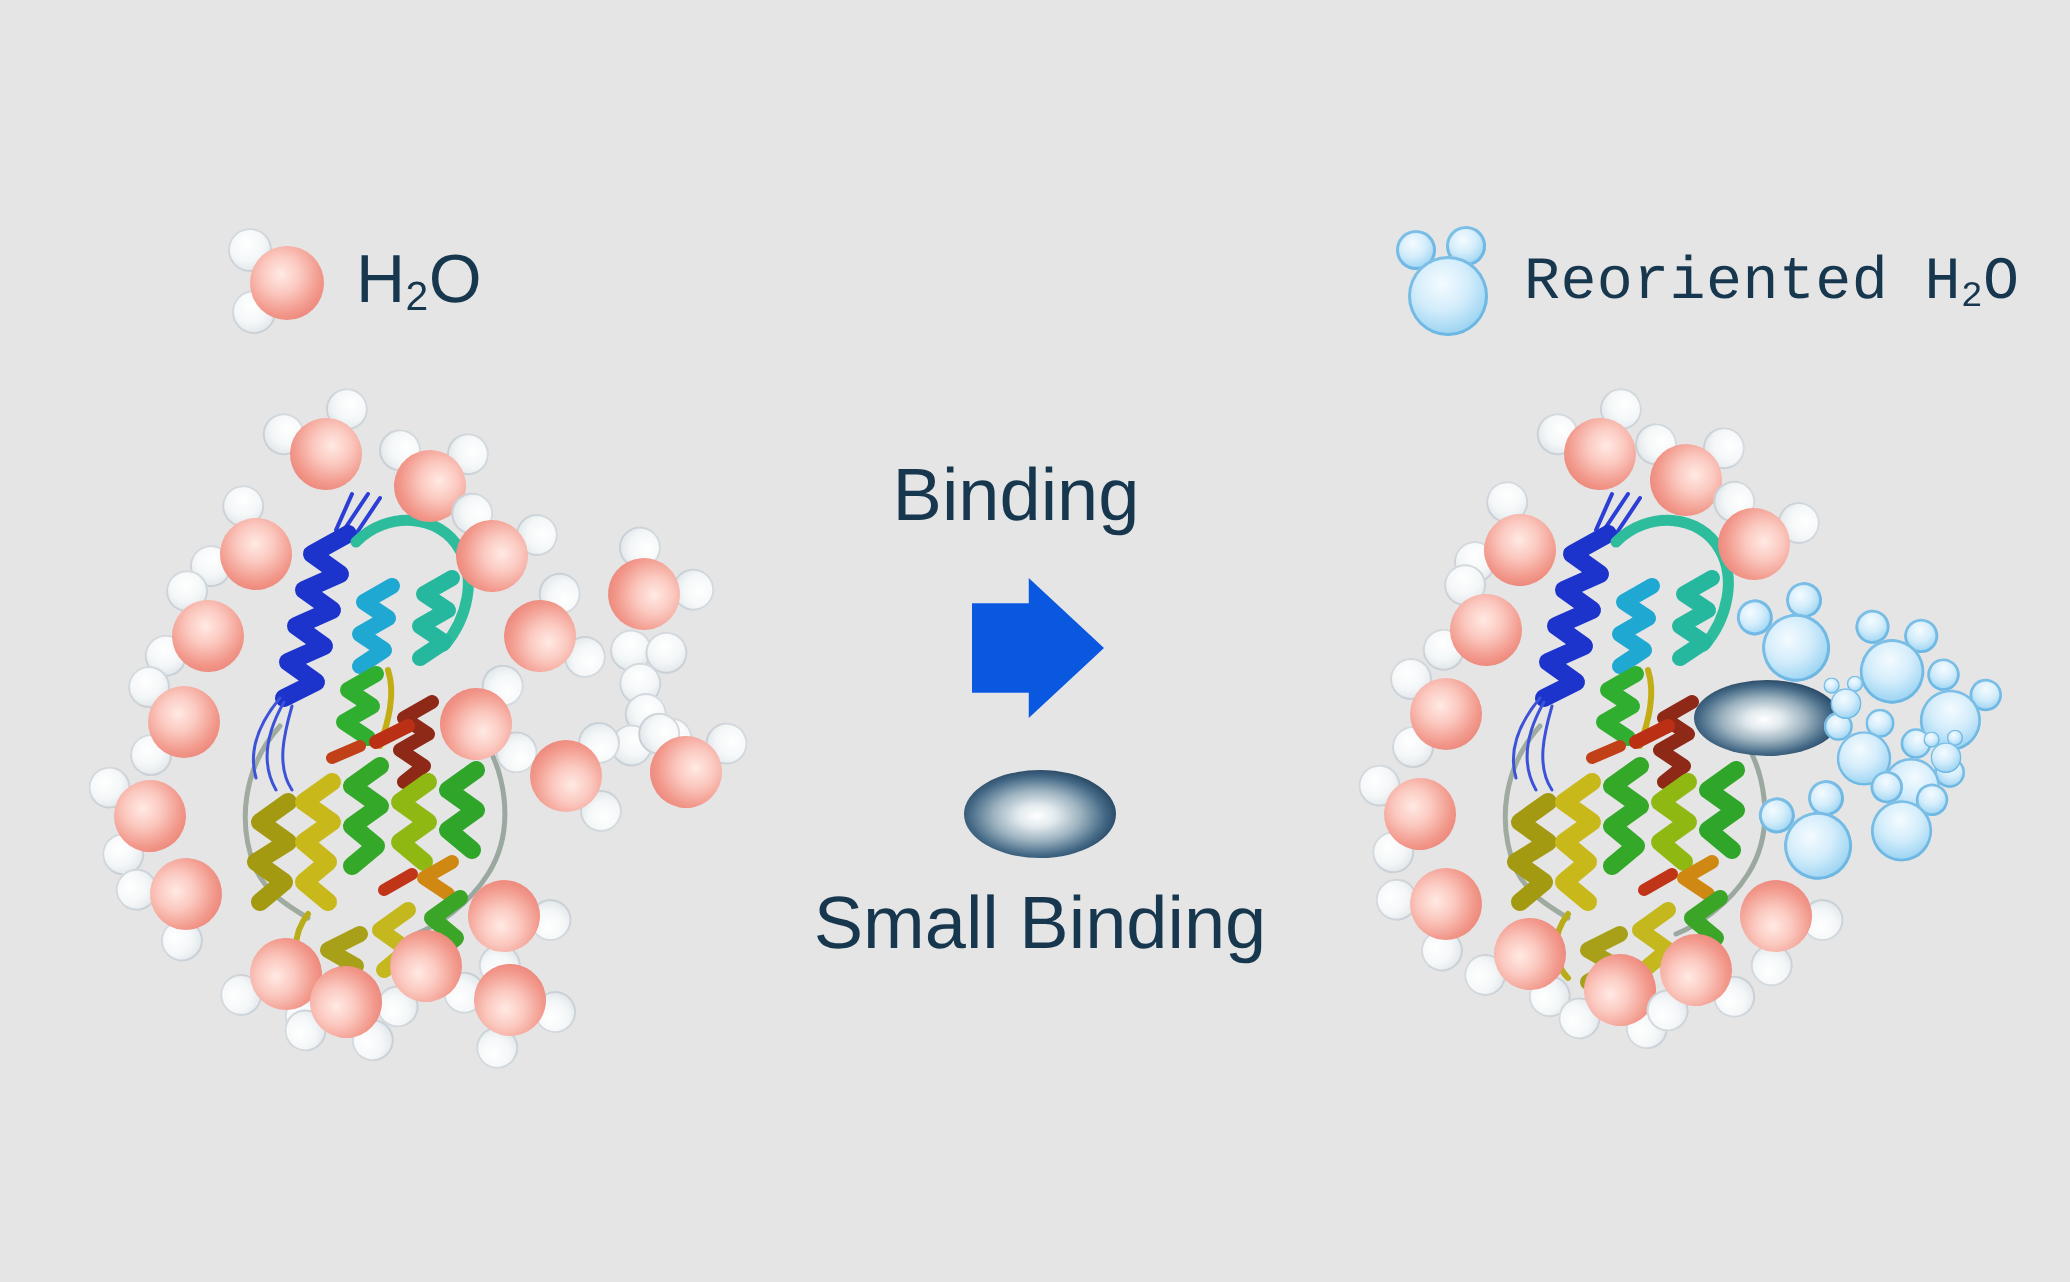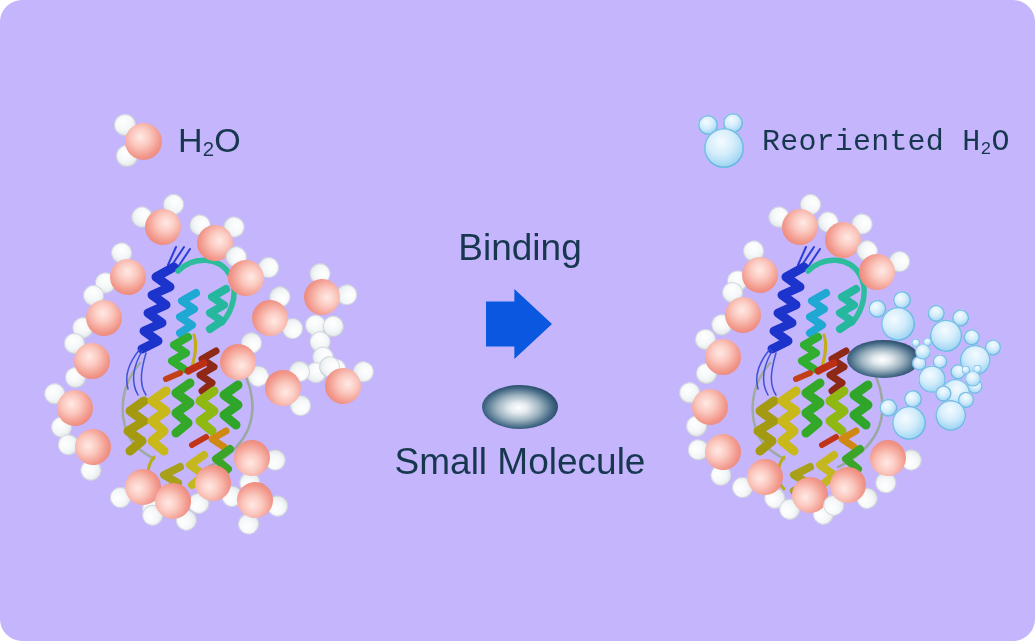--- a/index.html
+++ b/index.html
@@ -1,21 +1,21 @@
 <!DOCTYPE html>
 <html style="--text: #17374f; --arrow: #0b58e0;"><head>
 <meta charset="utf-8">
 <style>
   :root{
     --text:#17374f;
     --arrow:#0b58e0;
   }
   html,body{margin:0;padding:0;background:#ffffff;}
   body{width:1035px;height:641px;font-family:"Liberation Sans", sans-serif;overflow:hidden;}
-  .stage{position:relative;width:1035px;height:641px;background:#c4b5fd;border-radius:22px;}
+  .stage{position:relative;width:1035px;height:641px;background:#e5e5e5;}
 
   
   .legend{position:absolute;display:flex;align-items:center;color:var(--text);}
   .legend-left{left:112px;top:112px;}
   .legend-right{left:694px;top:112px;font-family:Liberation Mono, monospace;}
   .legend .txt{font-weight:400;letter-spacing:0.2px;white-space:nowrap;}
   .legend-left .txt{font-size:34px;margin-left:10px;}
   .legend-right .txt{font-size:30px;margin-left:8px;}
   .legend sub{font-size:0.6em;position:relative;top:0.22em;vertical-align:baseline;}
 
@@ -30,21 +30,21 @@
   .wicon .h1{left:2px;top:2px;width:22px;height:22px;}
   .wicon .h2{left:4px;top:33px;width:22px;height:22px;}
   .wicon .o1{left:13px;top:11px;width:37px;height:37px;}
   .bicon{position:relative;width:60px;height:60px;flex:0 0 auto;}
   .bicon .e1{left:4px;top:3px;width:20px;height:20px;}
   .bicon .e2{left:29px;top:1px;width:20px;height:20px;}
   .bicon .m1{left:10px;top:16px;width:40px;height:40px;}
 
   
   .center-label{position:absolute;color:var(--text);text-align:center;font-weight:400;white-space:nowrap;}
-  .binding-label{left:420px;top:227px;width:200px;font-size:37px;}
+  .binding-label{left:408px;top:227px;width:200px;font-size:37px;}
   .smallmol-label{left:360px;top:441px;width:320px;font-size:37px;}
   .big-arrow{position:absolute;left:486px;top:289px;width:66px;height:70px;background:var(--arrow);
     clip-path:polygon(0 18%, 43% 18%, 43% 0, 100% 50%, 43% 100%, 43% 82%, 0 82%);}
   .mol-ellipse{position:absolute;border-radius:50%;
     background:radial-gradient(ellipse 62% 62% at 48% 52%, #ffffff 0%, #e3eaee 20%, #9db3c0 46%, #446986 72%, #14304a 96%);}
   .center-ellipse{left:482px;top:385px;width:76px;height:44px;}
 
   
   .panel{position:absolute;}
   .panel-left{left:30px;top:195px;width:345px;height:360px;}
@@ -237,21 +237,21 @@
           <span class="sphere h-s h1"></span>
           <span class="sphere h-s h2"></span>
           <span class="sphere h-s h3"></span>
         </div>
       </div>
   </div>
 
   <div class="center-label binding-label">Binding</div>
   <div class="big-arrow"></div>
   <div class="mol-ellipse center-ellipse"></div>
-  <div class="center-label smallmol-label">Small Molecule</div>
+  <div class="center-label smallmol-label">Small Binding</div>
 
   <div class="panel panel-right">
     <svg class="protein" width="150" height="272">
         <use href="#protein-ribbon"></use>
       </svg>
     <div class="mol-ellipse bound-ellipse"></div>
     <div id="right-red-waters">
         <div class="water" style="left: 117px; top: 4px; transform: rotate(70deg);">
           <span class="sphere h-s h1"></span>
           <span class="sphere h-s h2"></span>

